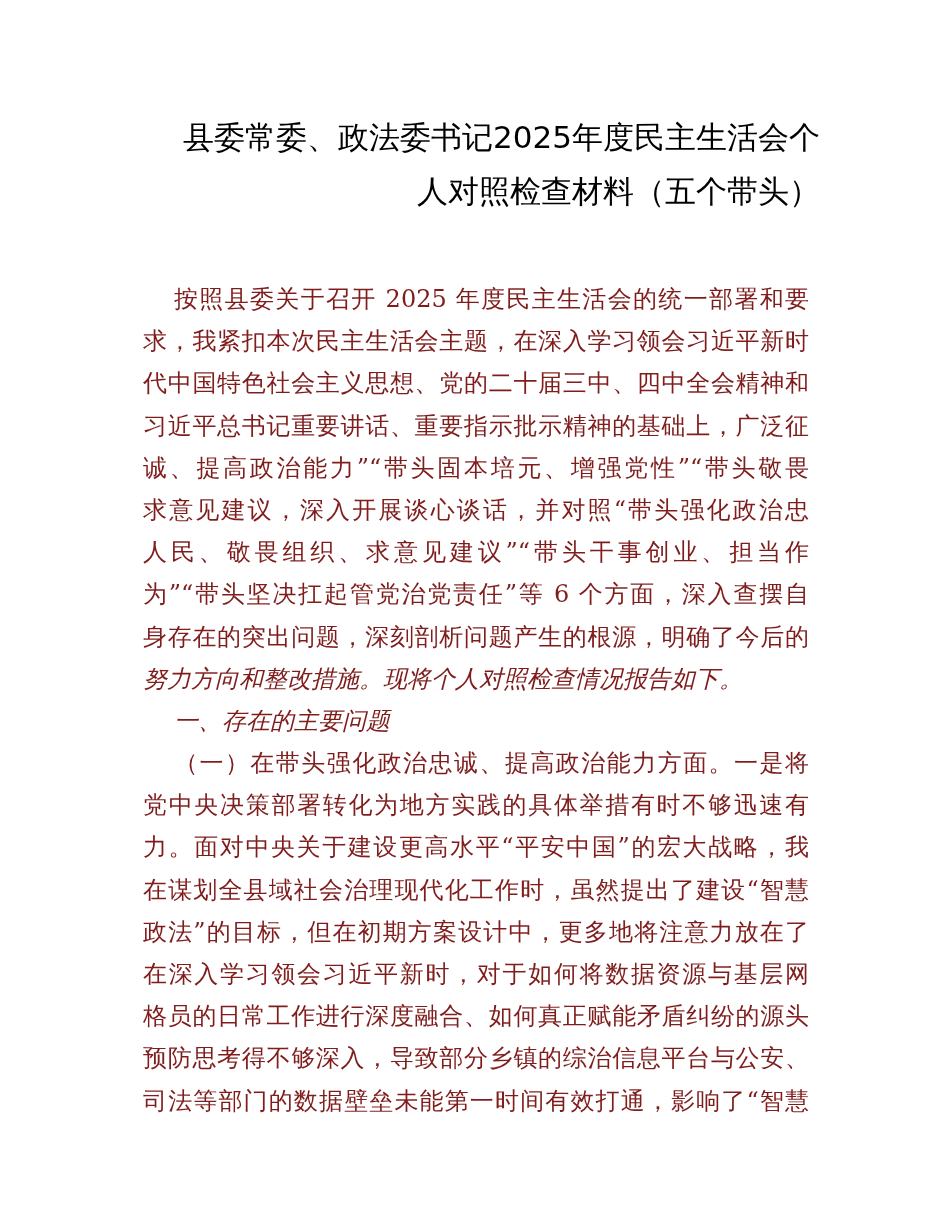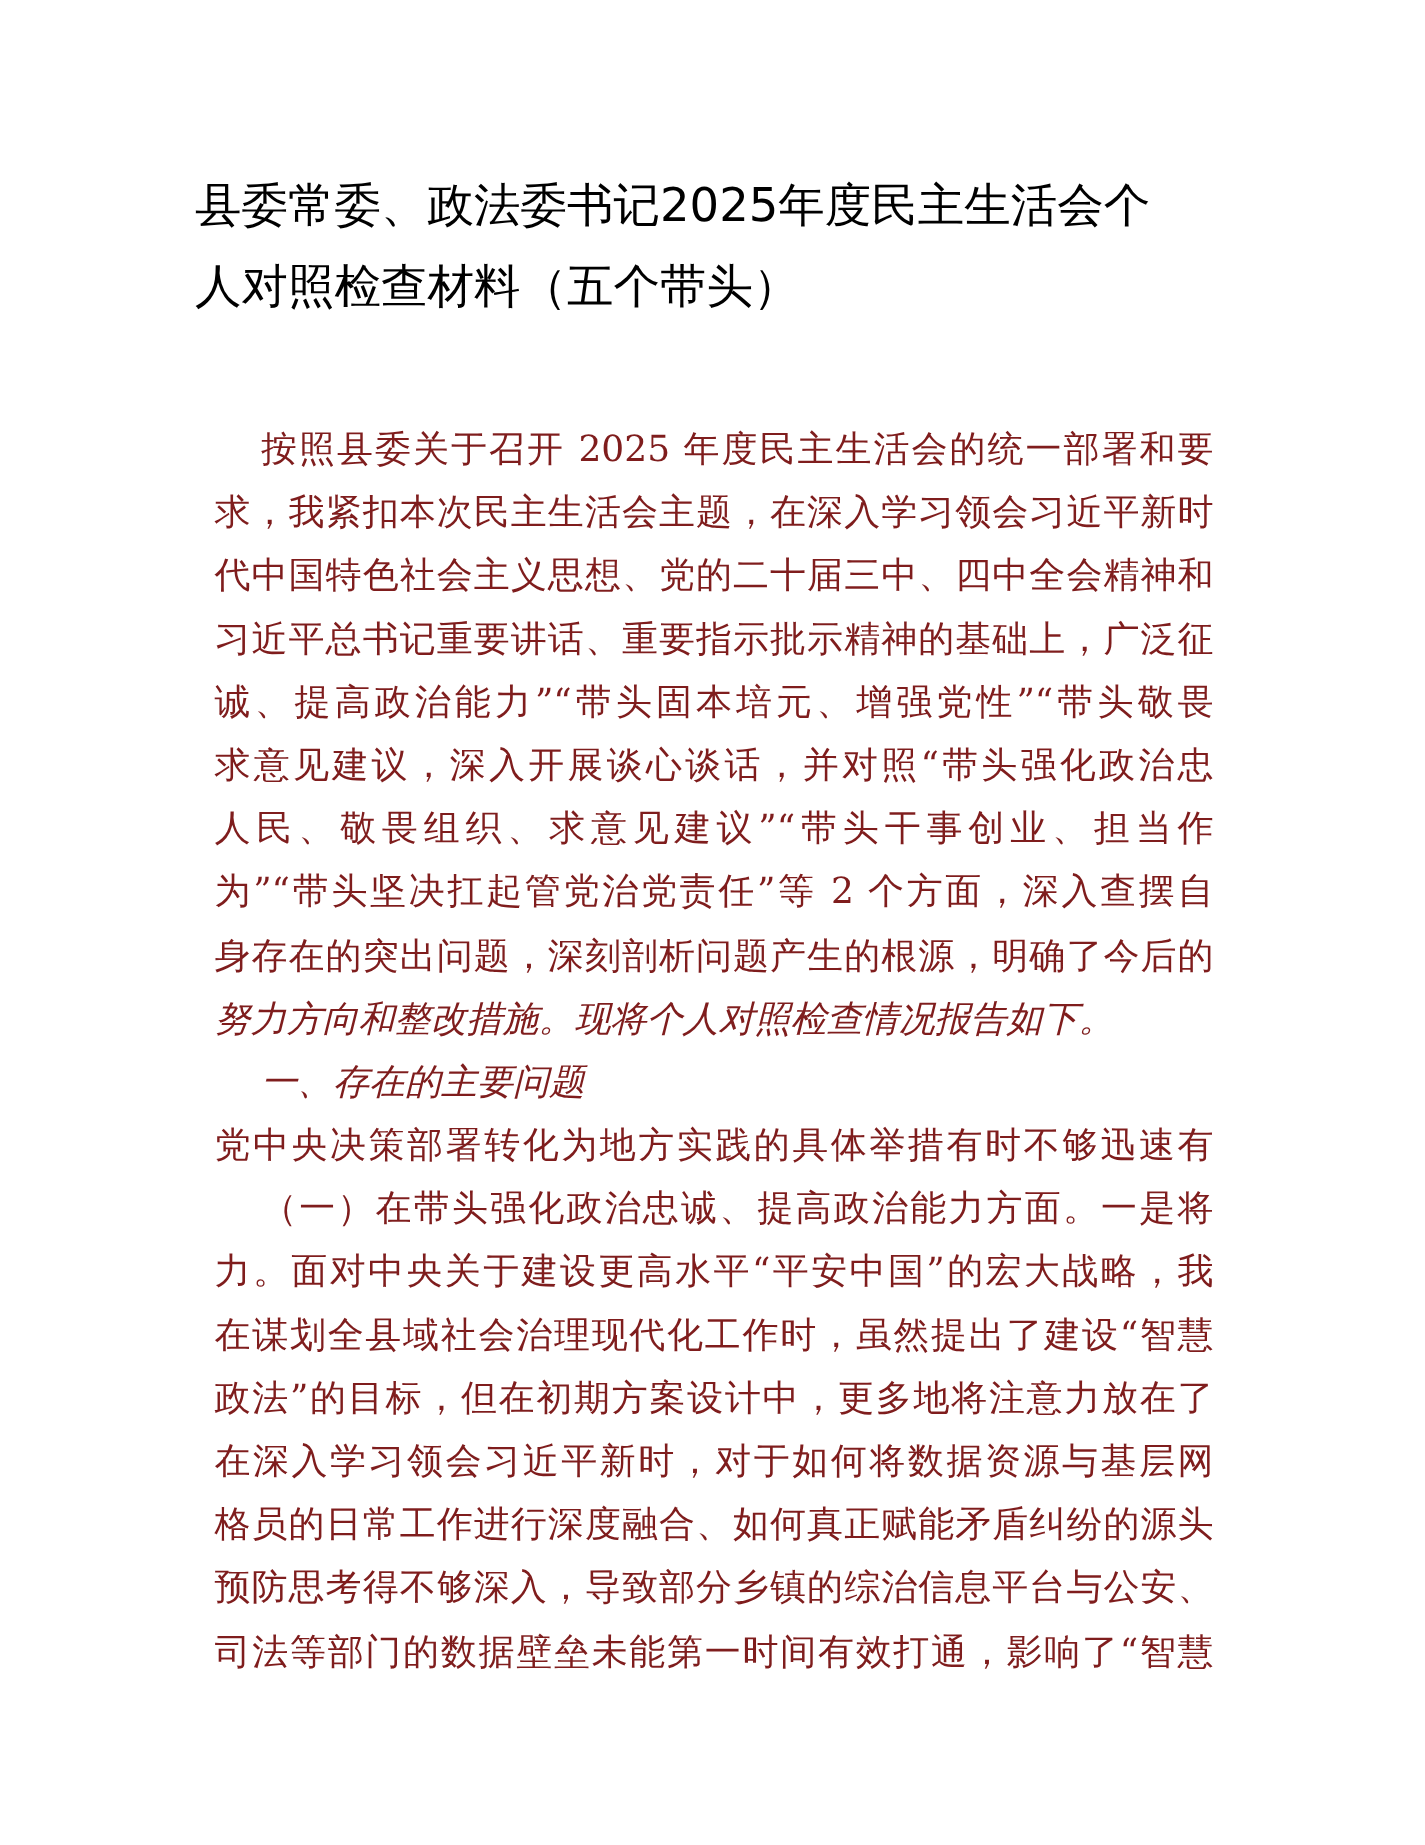--- a/index.html
+++ b/index.html
@@ -20,21 +20,21 @@
       top: 0;
       width: 950px;
       height: 1230px;
       background: #ffffff;
     }
     .title {
       position: absolute;
       left: 130px;
       top: 110px;
       width: 690px;
-      text-align: left;
+      text-align: right;
       font-family: "DejaVu Sans", "Liberation Sans", sans-serif;
       font-size: 31px;
       line-height: 54px;
       letter-spacing: 0px;
       font-weight: normal;
       margin: 0;
     }
     .title .line {
       display: block;
       white-space: nowrap;
@@ -77,32 +77,32 @@
   <div class="body">
 
     <div>
       <span class="line indent">按照县委关于召开 2025 年度民主生活会的统一部署和要</span>
       <span class="line">求，我紧扣本次民主生活会主题，在深入学习领会习近平新时</span>
       <span class="line">代中国特色社会主义思想、党的二十届三中、四中全会精神和</span>
       <span class="line">习近平总书记重要讲话、重要指示批示精神的基础上，广泛征</span>
       <span class="line">诚、提高政治能力”“带头固本培元、增强党性”“带头敬畏</span>
       <span class="line">求意见建议，深入开展谈心谈话，并对照“带头强化政治忠</span>
       <span class="line">人民、敬畏组织、求意见建议”“带头干事创业、担当作</span>
-      <span class="line">为”“带头坚决扛起管党治党责任”等 2 个方面，深入查摆自</span>
+      <span class="line">为”“带头坚决扛起管党治党责任”等 6 个方面，深入查摆自</span>
       <span class="line">身存在的突出问题，深刻剖析问题产生的根源，明确了今后的</span>
       <span class="line last">努力方向和整改措施。现将个人对照检查情况报告如下。</span>
     </div>
 
     <div>
       <span class="line indent last">一、存在的主要问题</span>
     </div>
 
     <div>
+      <span class="line indent">（一）在带头强化政治忠诚、提高政治能力方面。一是将</span>
       <span class="line">党中央决策部署转化为地方实践的具体举措有时不够迅速有</span>
-      <span class="line indent">（一）在带头强化政治忠诚、提高政治能力方面。一是将</span>
       <span class="line">力。面对中央关于建设更高水平“平安中国”的宏大战略，我</span>
       <span class="line">在谋划全县域社会治理现代化工作时，虽然提出了建设“智慧</span>
       <span class="line">政法”的目标，但在初期方案设计中，更多地将注意力放在了</span>
       <span class="line">在深入学习领会习近平新时，对于如何将数据资源与基层网</span>
       <span class="line">格员的日常工作进行深度融合、如何真正赋能矛盾纠纷的源头</span>
       <span class="line">预防思考得不够深入，导致部分乡镇的综治信息平台与公安、</span>
       <span class="line">司法等部门的数据壁垒未能第一时间有效打通，影响了“智慧</span>
     </div>
 
   </div>

